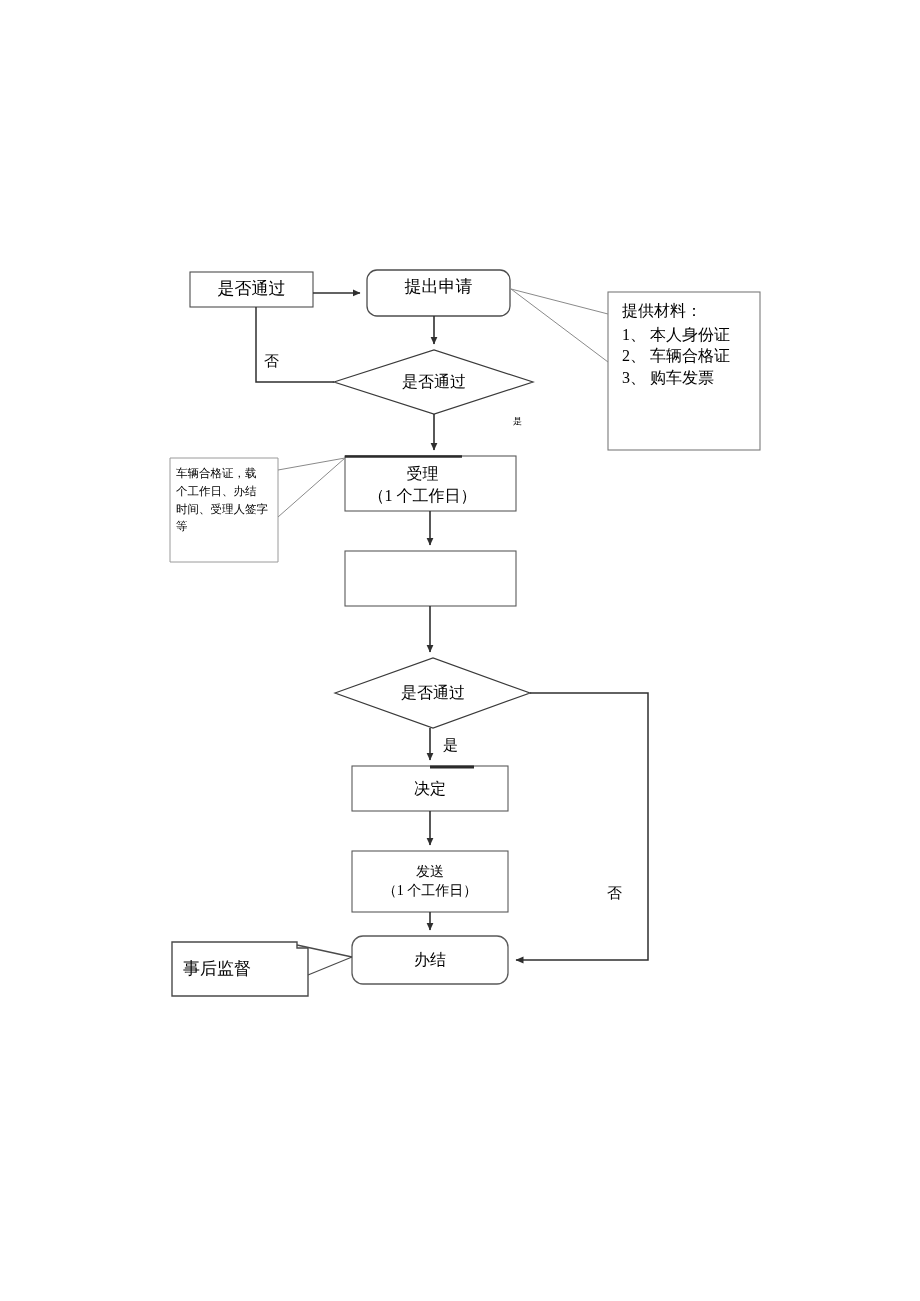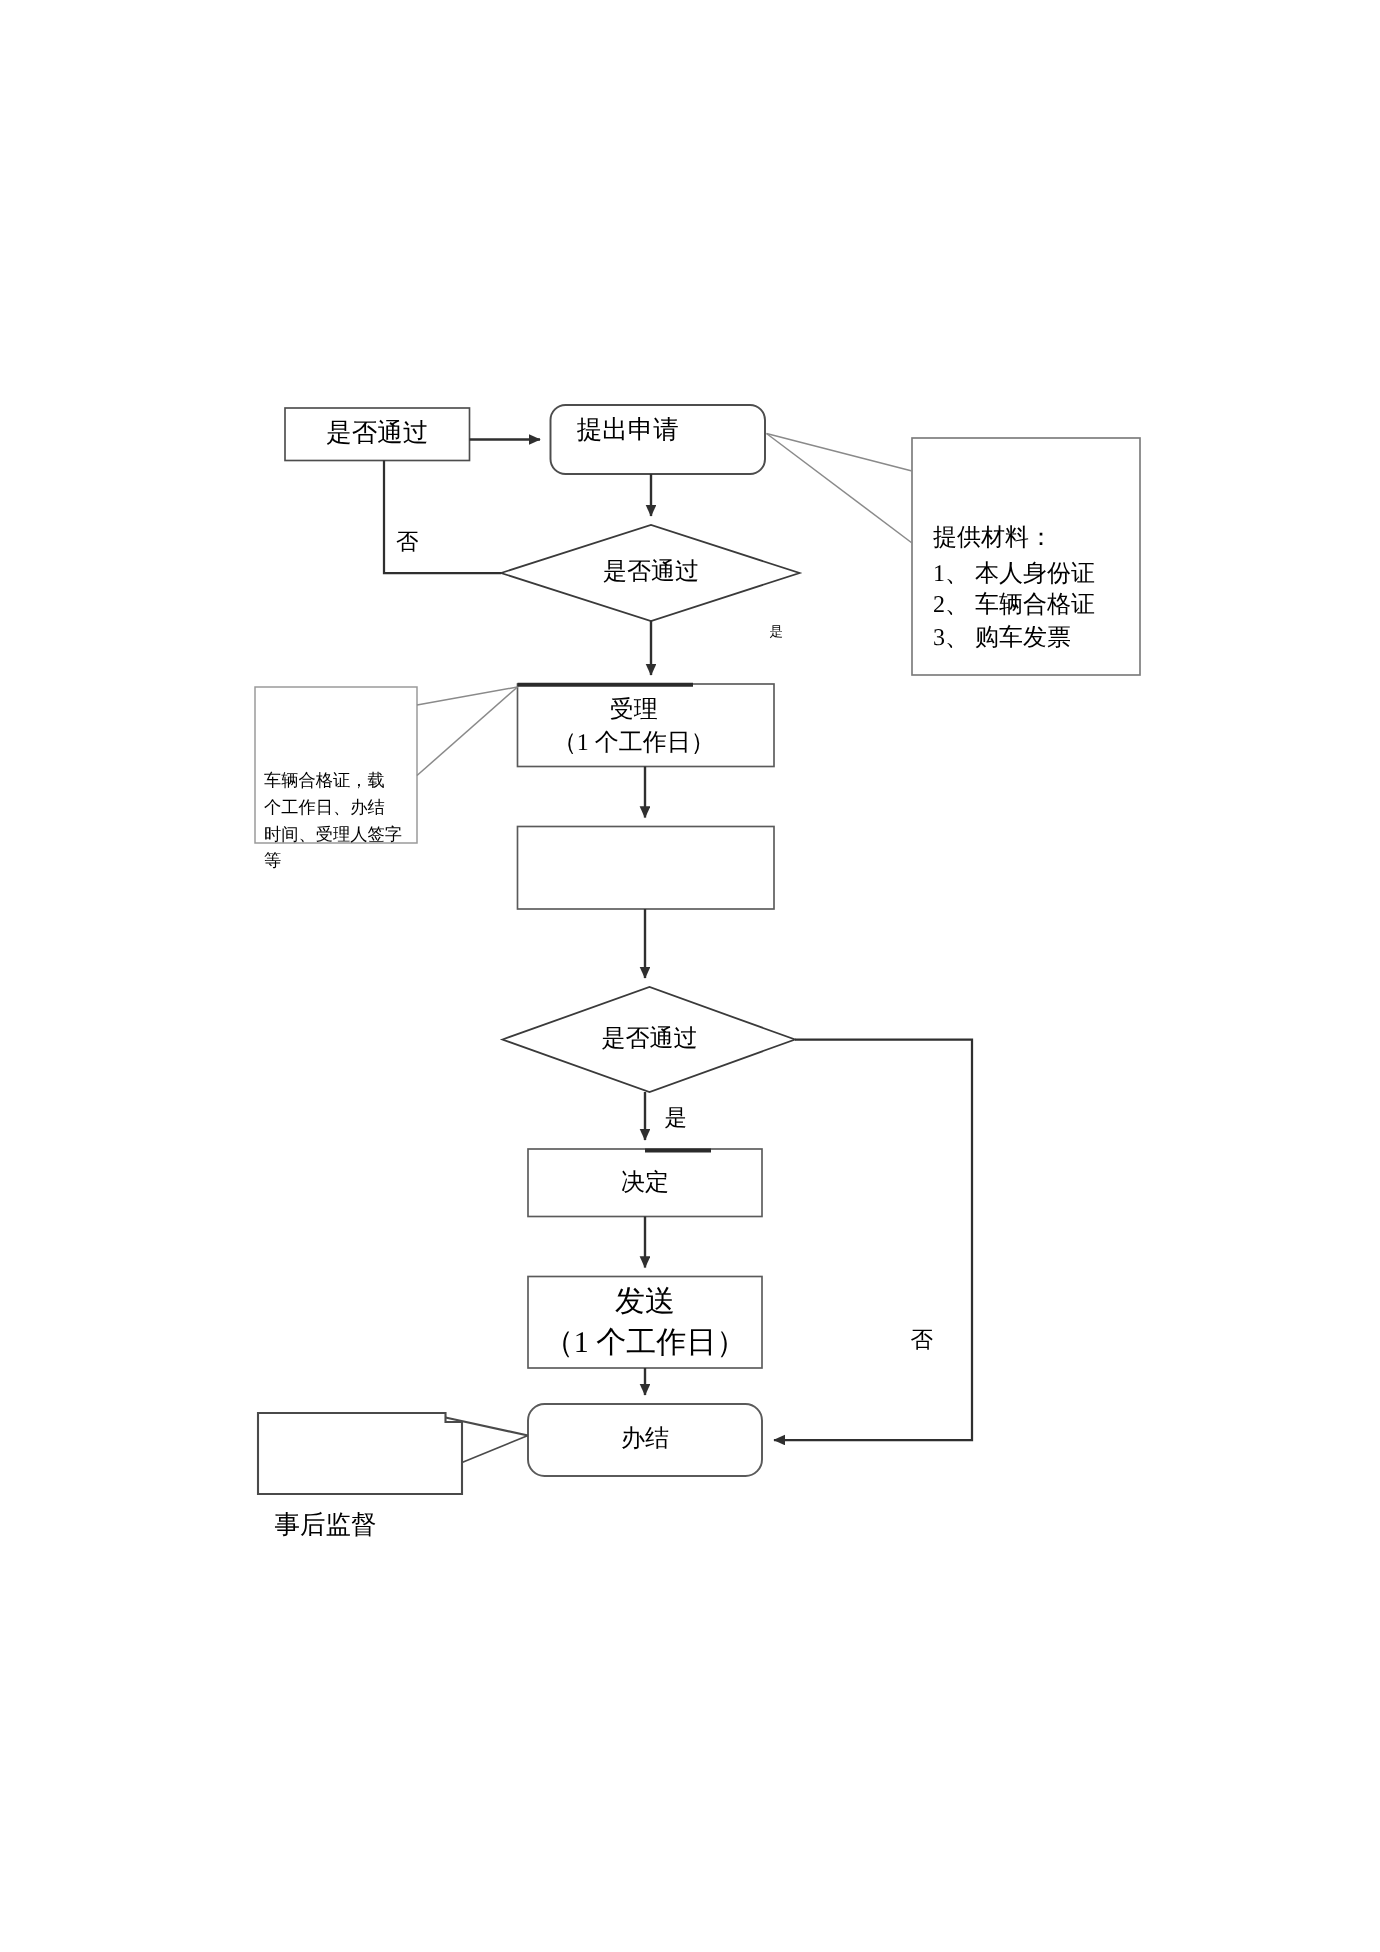--- a/index.html
+++ b/index.html
@@ -32,25 +32,24 @@
     justify-content: center;
     text-align: center;
     color: #000000;
     line-height: 1.35;
     pointer-events: none;
     white-space: nowrap;
   }
   .node-text.left {
     align-items: flex-start;
     text-align: left;
-    margin-top: 48px;
   }
   .t18 { font-size: 17px; }
   .t16 { font-size: 16px; }
-  .t15 { font-size: 20px; }
+  .t15 { font-size: 14px; }
   .t11 { font-size: 11.5px; line-height: 1.55; }
   .edge-label {
     position: absolute;
     color: #000000;
     font-size: 15px;
     pointer-events: none;
     white-space: nowrap;
   }
   .edge-label.small { font-size: 9px; }
   .mat-line { display: block; }
@@ -122,21 +121,21 @@
     <line x1="430" y1="912" x2="430" y2="930" stroke="#2f2f2f" stroke-width="1.6" marker-end="url(#arrow)"></line>
 
     <line x1="297" y1="945" x2="352" y2="957" stroke="#4a4a4a" stroke-width="1.4"></line>
     <line x1="308" y1="975" x2="352" y2="957" stroke="#4a4a4a" stroke-width="1.1"></line>
   </svg>
 
   <div class="node-text t18" style="left:190px; top:272px; width:123px; height:35px;">
     <span>是否通过</span>
   </div>
 
-  <div class="node-text t18" style="left:347px; top:270px; width:143px; height:34px;">
+  <div class="node-text t18" style="left:367px; top:270px; width:143px; height:34px;">
     <span>提出申请</span>
   </div>
 
   <div class="node-text t16" style="left:354px; top:367px; width:160px; height:30px;">
     <span>是否通过</span>
   </div>
 
   <div class="node-text t16" style="left:345px; top:458px; width:155px; height:53px;">
     <span>受理</span>
     <span>（1 个工作日）</span>

